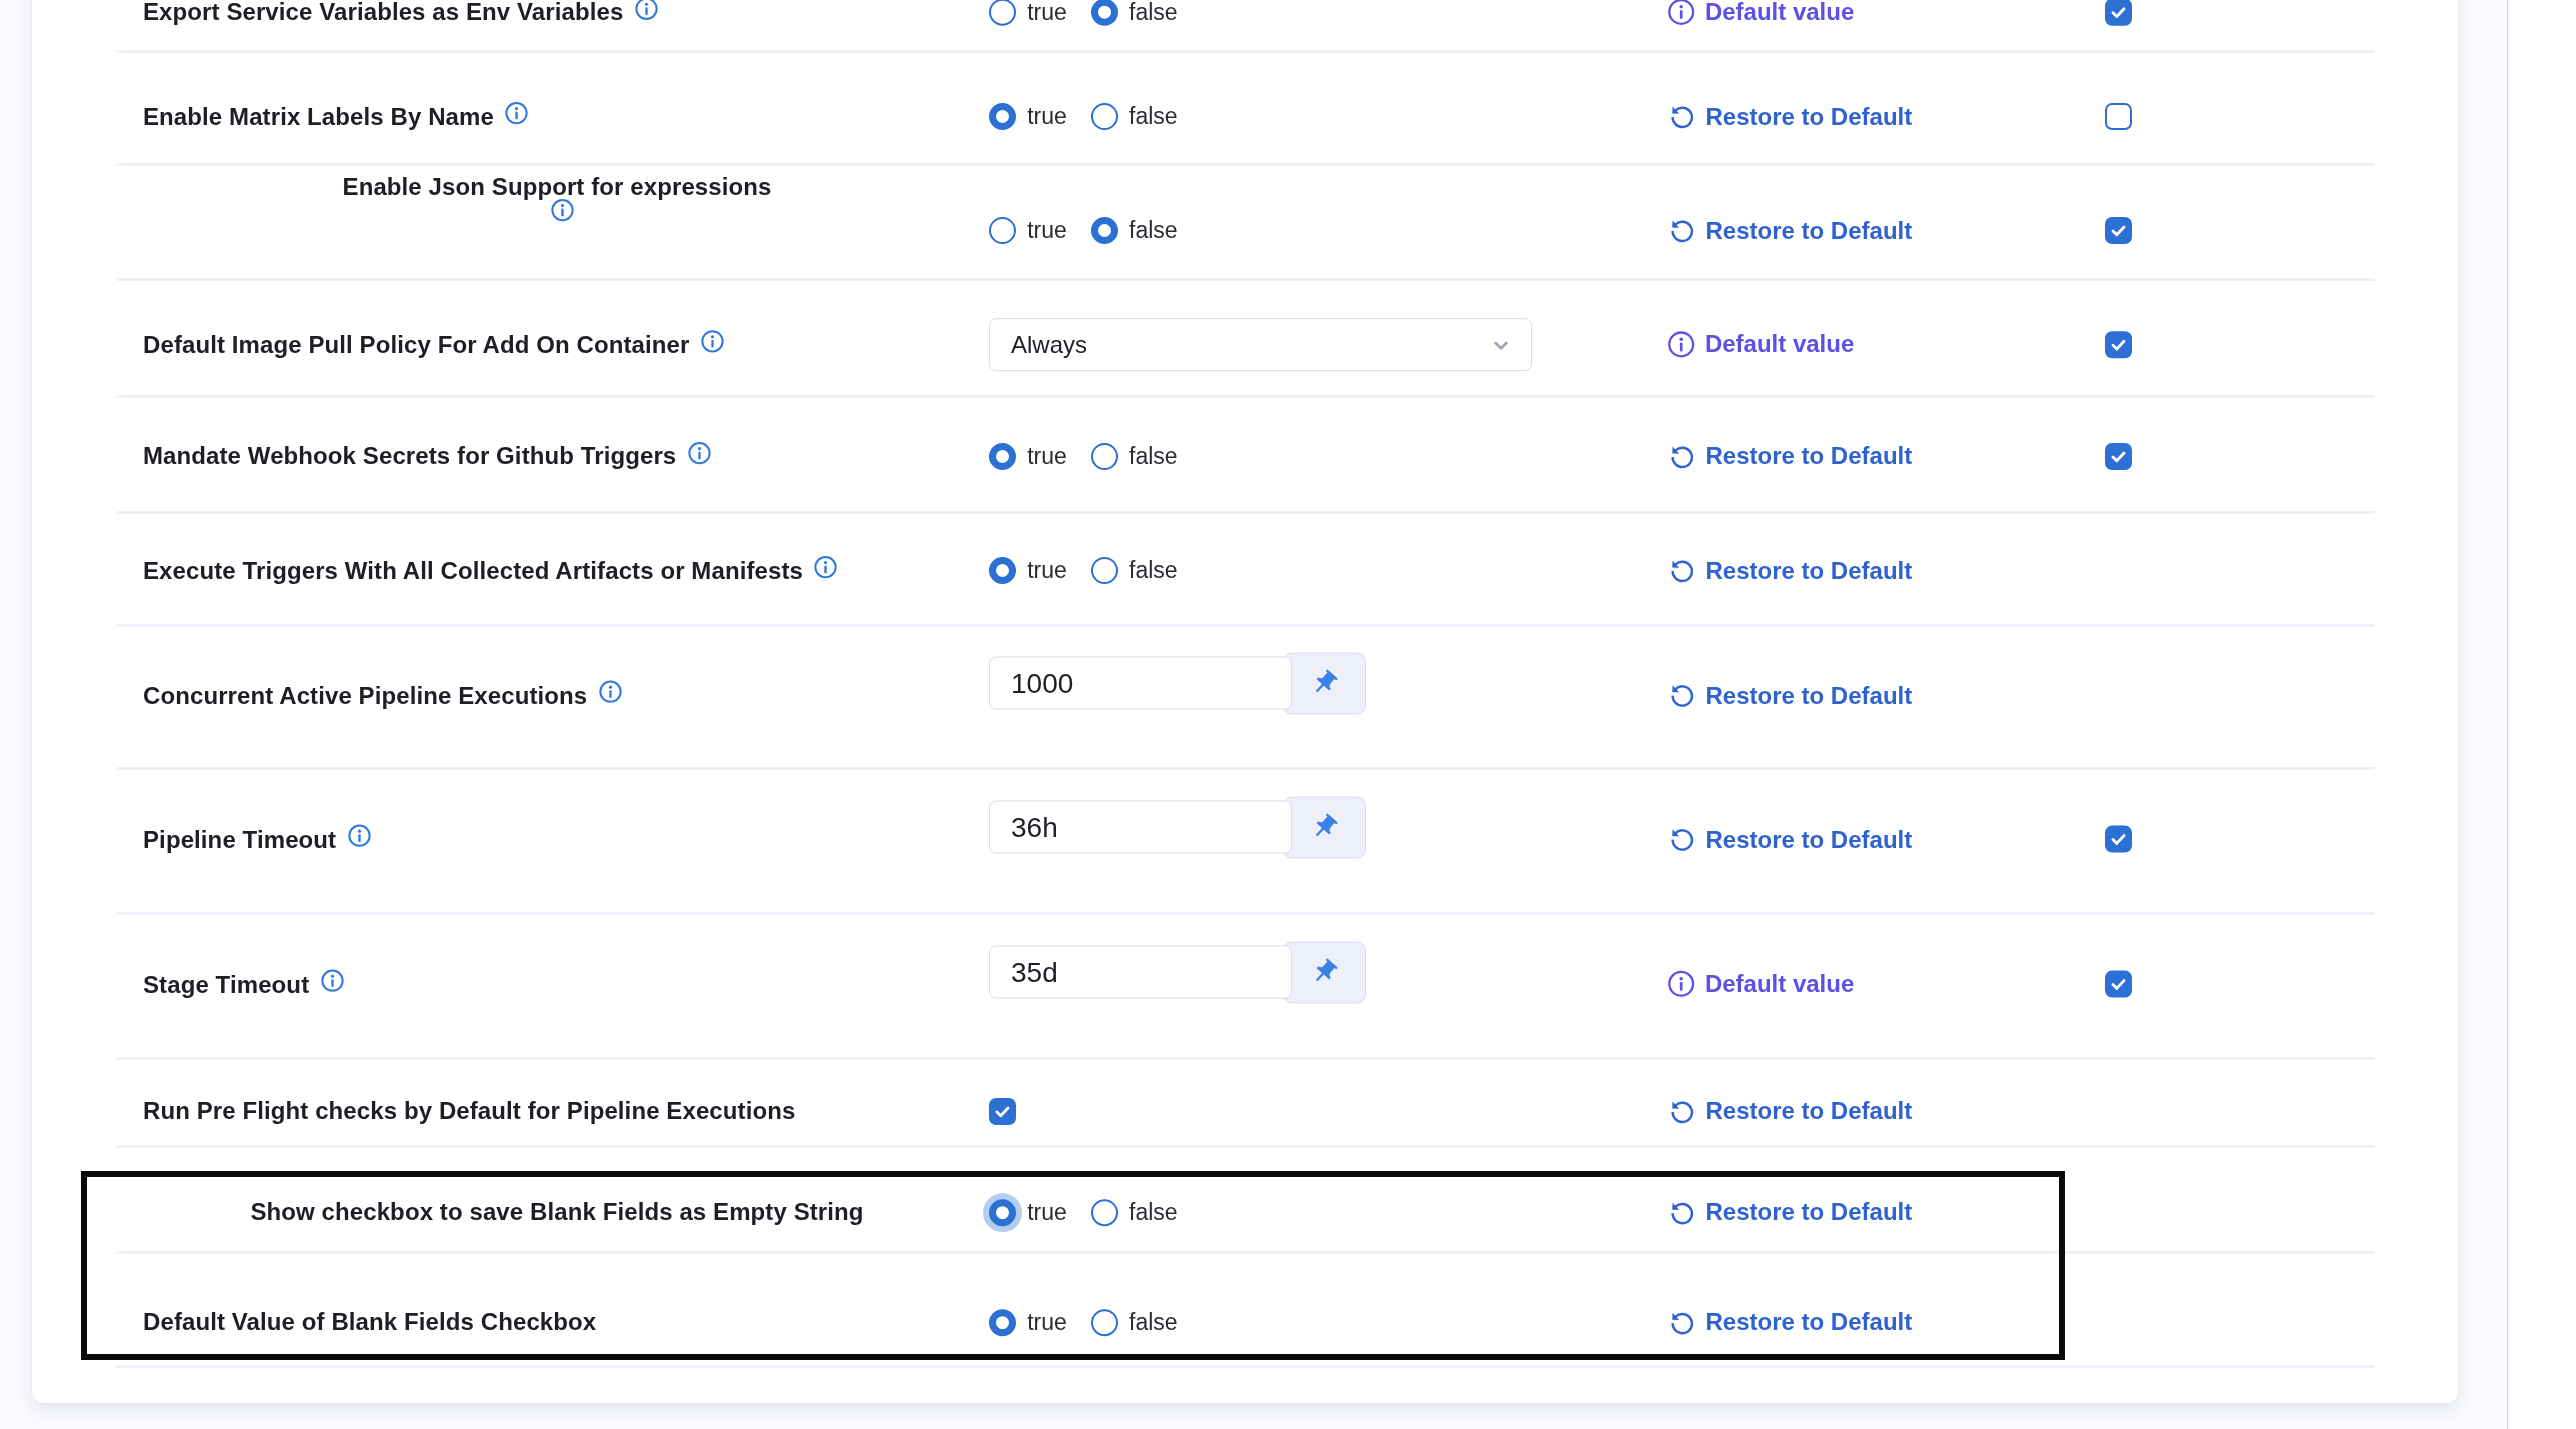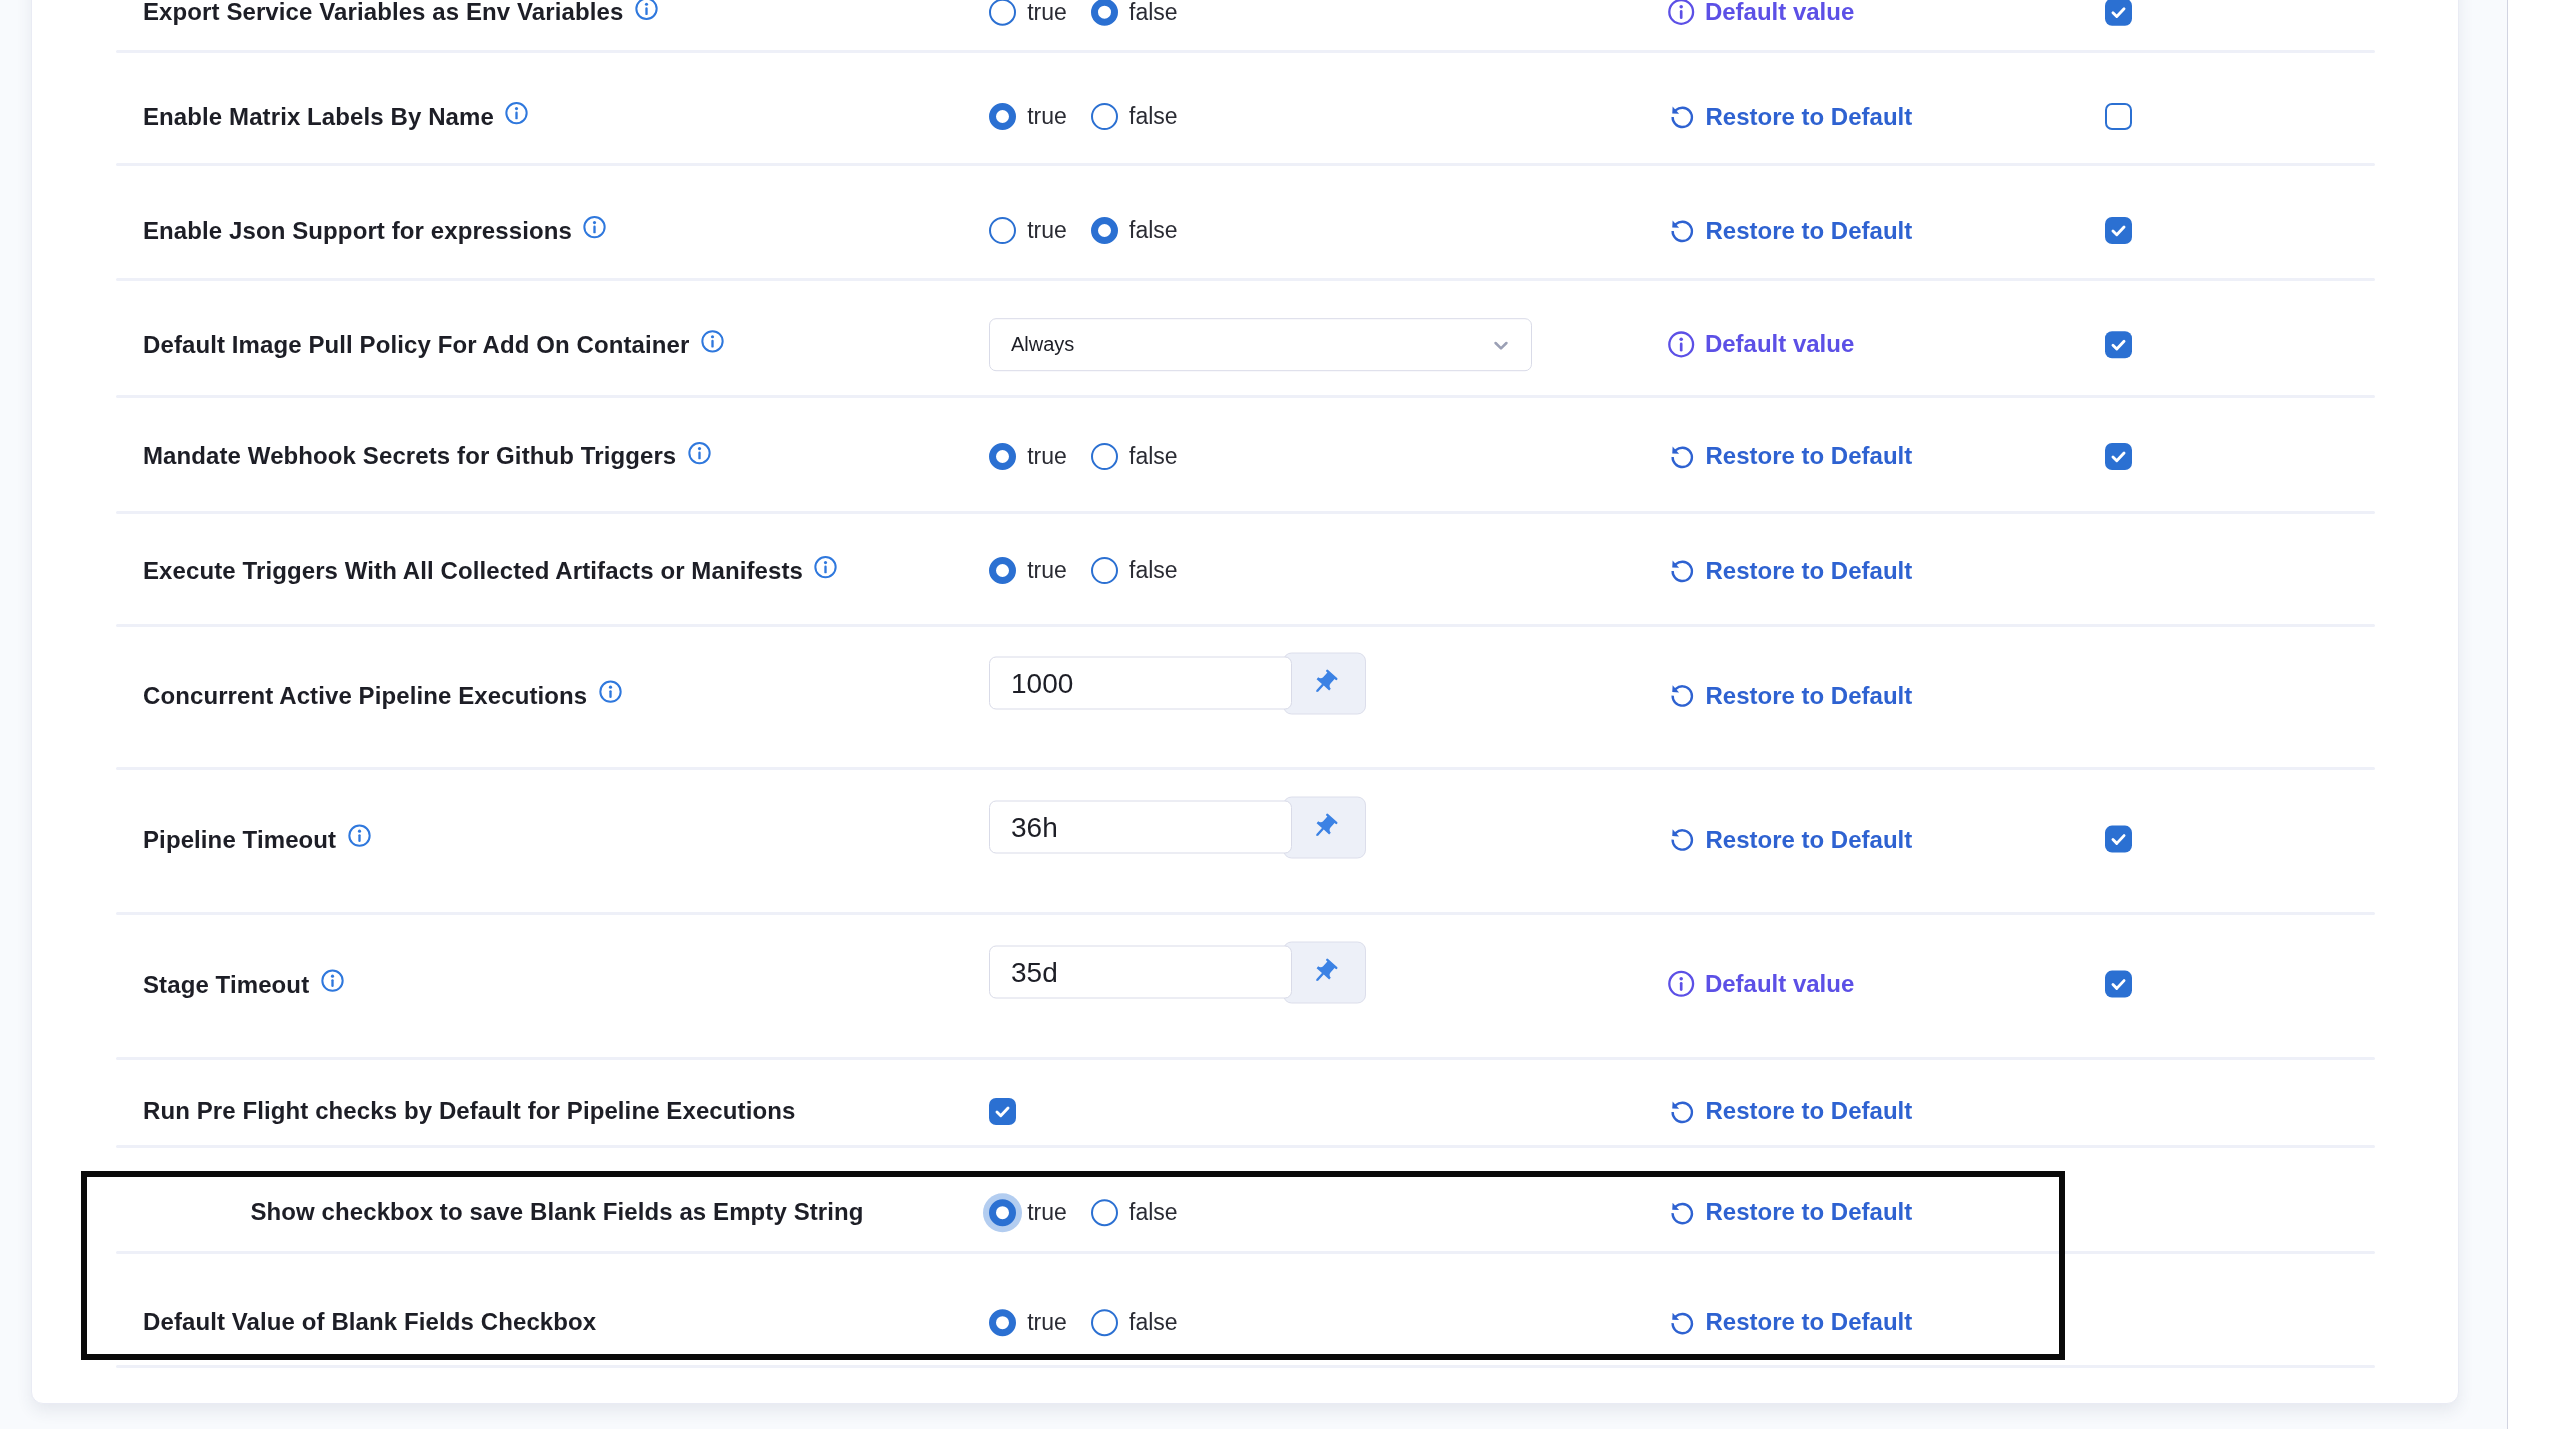--- a/index.html
+++ b/index.html
@@ -31,21 +31,21 @@
   .radio-group { display:flex; align-items:center; }
   .radio { width:27px; height:27px; border-radius:50%; background:#fff;
            border:2.6px solid #2b70d2; flex:0 0 auto; cursor:pointer; }
   .radio.on { border-width:7.8px; }
   .radio.focus { box-shadow:0 0 0 6px #b3cdf0; }
   .radio-label { font-size:23px; color:#2a2b33; margin:0 24px 0 11.2px; cursor:pointer; }
 
   
   .select { width:543px; height:53px; border:1.7px solid #d9dbe8; border-radius:7px;
             background:#fff; display:flex; align-items:center; padding:0 17px 0 21px; cursor:pointer; }
-  .select .val { font-size:20px; color:#1d1e26; flex:1; }
+  .select .val { font-size:24px; color:#1d1e26; flex:1; }
 
   
   .textwrap { display:flex; align-items:center; }
   .tb { width:303px; height:53px; border:1.7px solid #d9dbe8; border-radius:7px; background:#fff;
         font-family:"Liberation Sans",sans-serif; font-size:28px; color:#1d1e26; padding:0 0 0 21px; outline:none; position:relative; z-index:1; }
   .pinbox { width:83px; height:62px; margin-left:-8.6px; background:#edf0f8; border:1.7px solid #dcdeeb;
             border-radius:8.6px; display:flex; align-items:center; justify-content:center; cursor:pointer; }
 
   
   .cbx { width:27px; height:27px; border-radius:7px; display:flex; align-items:center; justify-content:center; cursor:pointer; }
@@ -138,21 +138,21 @@
         </span>
 
         <span class="act-txt">Restore to Default</span>
       </a>
     </div>
     <div class="cell cell-check" style="transform: translateY(7px);">
           <div class="cbx unchecked"></div>
         </div>
   </div>
       <div class="row" style="height: 115px;">
-    <div class="cell cell-label" style="transform: translateY(7px);">
+    <div class="cell cell-label" style="transform: translateY(7px); flex-direction: column;">
       <span class="lbl">Enable Json Support for expressions</span>
       <span class="info">
         <svg viewBox="0 0 32 32" width="25" height="25">
           <circle cx="16" cy="16" r="13" fill="none" stroke="currentColor" stroke-width="2.6"></circle>
           <circle cx="16" cy="10.2" r="2" fill="currentColor"></circle>
           <rect x="14.5" y="14" width="3" height="10" rx="1.5" fill="currentColor"></rect>
         </svg>
       </span>
     </div>
     <div class="cell cell-control" style="transform: translateY(7px);">

